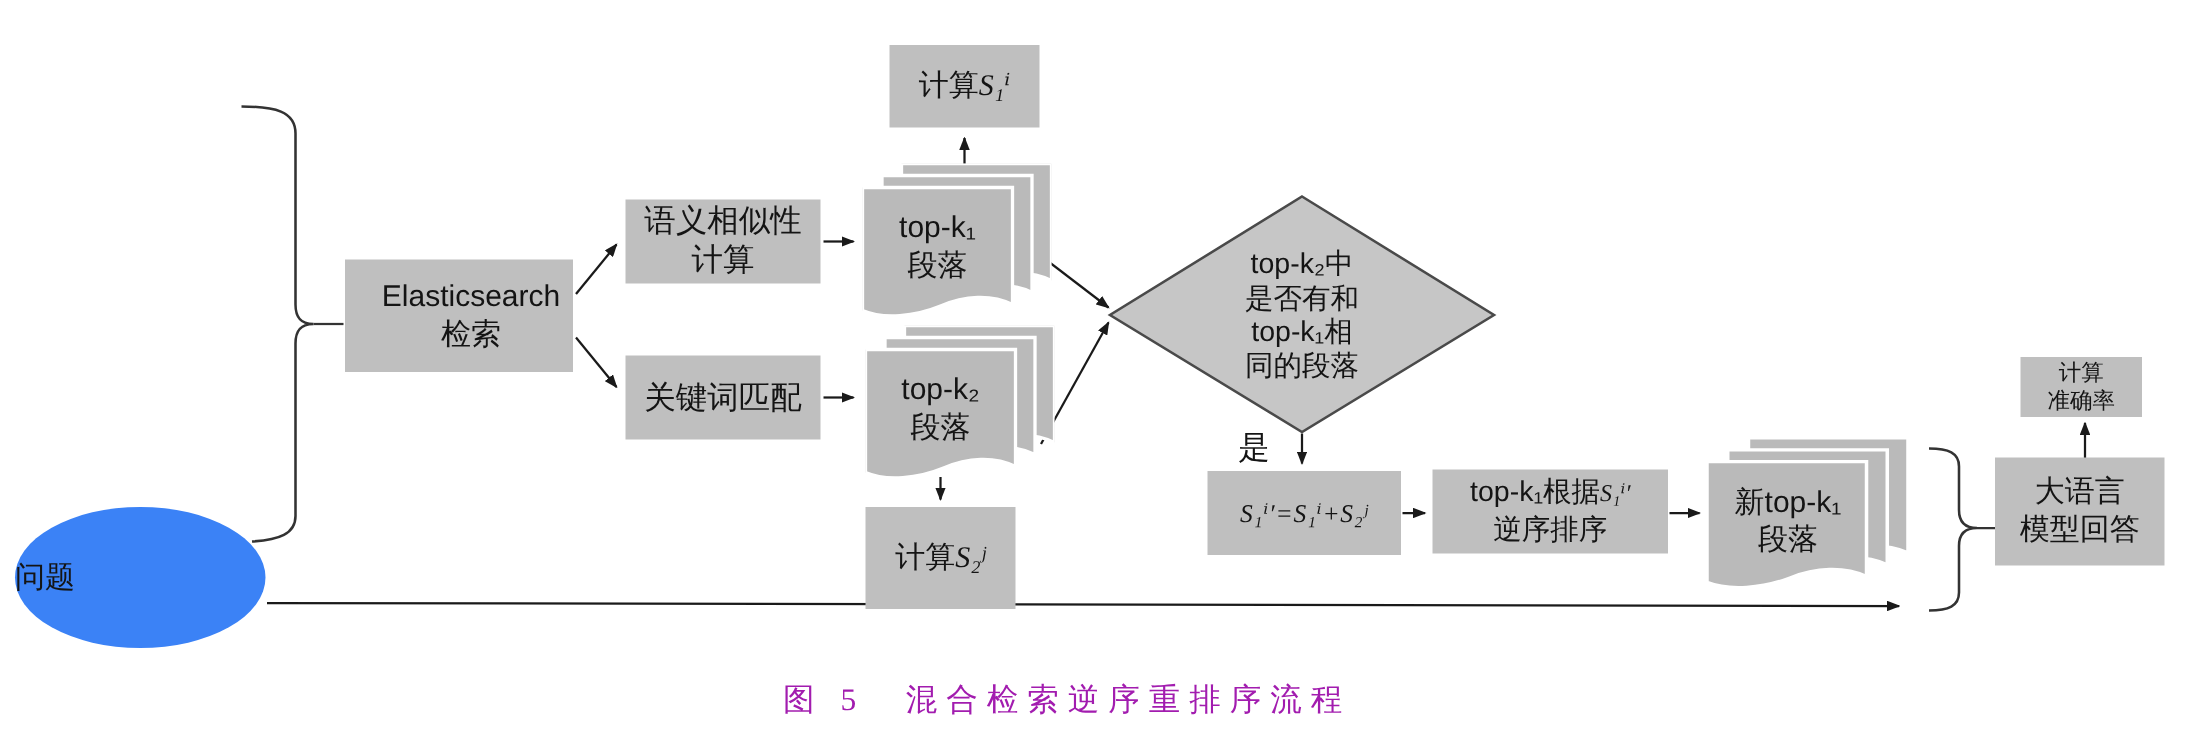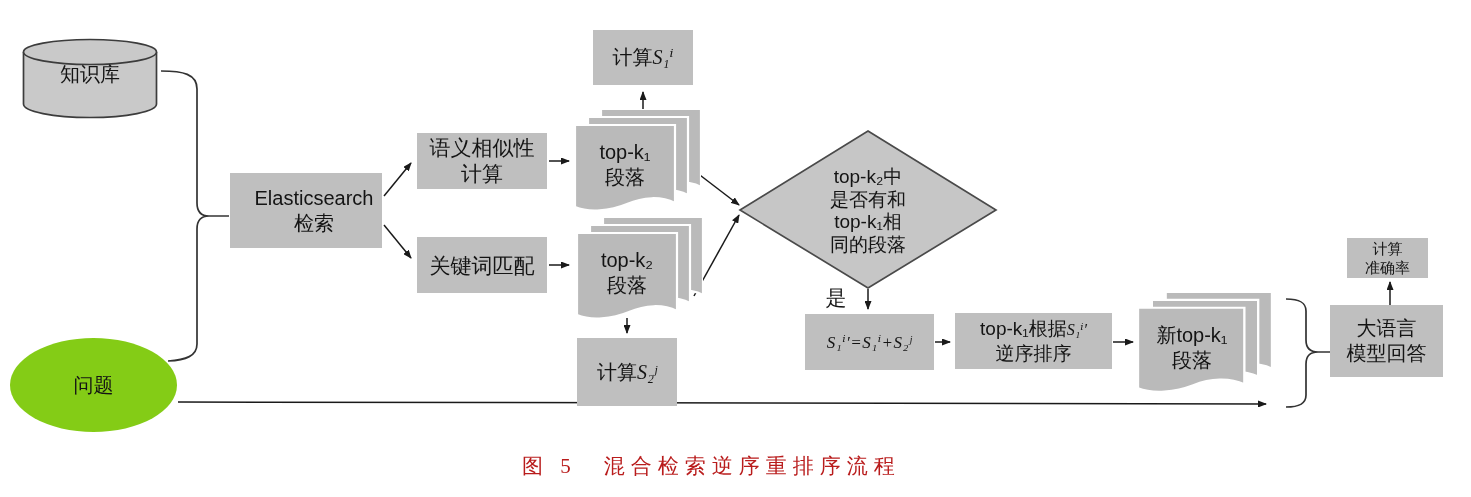--- a/index.html
+++ b/index.html
@@ -15,34 +15,34 @@
   .box {
     background: #bfbfbf;
     display: flex; align-items: center; justify-content: center;
     text-align: center;
   }
   .label {
     white-space: pre-line;
     text-align: center;
     font-size: 20px; line-height: 25px; color: #141414;
   }
-  .ellipse-shape { border-radius: 50%; background: #84cc16; display: flex; align-items: center; justify-content: center; }
+  .ellipse-shape { border-radius: 50%; background: #3b82f6; display: flex; align-items: center; justify-content: flex-start; }
   .cyl-label { position: absolute; left: 0; right: 0; top: 24px; text-align: center; }
   .stack-svg { position: absolute; left: 0; top: 0; }
   .stack-label { position: absolute; display: flex; align-items: center; justify-content: center; }
   .formula { font-family: "Liberation Serif", "DejaVu Serif", "DejaVu Sans", serif; font-style: italic; }
   .diamond-label { position: absolute; left: 806px; top: 166px; width: 124px; font-size: 19px; line-height: 22.5px; }
   .yes-label { position: absolute; left: 818px; top: 284px; width: 36px; font-size: 21px; text-align: center; }
   .sum-label { font-size: 17px; letter-spacing: 0.5px; }
   .resort-label { font-size: 19px; line-height: 24px; white-space: normal; }
   .acc-label { font-size: 15px; line-height: 19px; }
   .caption {
     position: absolute; left: 522px; top: 452px;
     font-family: "Liberation Serif", "DejaVu Serif", serif;
-    font-size: 21px; letter-spacing: 6px; color: #b91c1c; white-space: pre;
+    font-size: 21px; letter-spacing: 6px; color: #a21caf; white-space: pre;
   }
 </style>
 </head>
 <body>
 
 <div class="stage">
 
   <svg class="underlay" width="1471" height="497" viewBox="0 0 1471 497">
     <defs>
       <marker id="ah" markerWidth="9" markerHeight="7" refX="8" refY="3.5" orient="auto" markerUnits="userSpaceOnUse">
@@ -66,27 +66,20 @@
     <line x1="694" y1="296" x2="739" y2="215" stroke="#1a1a1a" stroke-width="1.5" marker-end="url(#ah)"></line>
     <line x1="868" y1="289" x2="868" y2="309" stroke="#1a1a1a" stroke-width="1.5" marker-end="url(#ah)"></line>
     <line x1="935" y1="342" x2="950" y2="342" stroke="#1a1a1a" stroke-width="1.5" marker-end="url(#ah)"></line>
     <line x1="1113" y1="342" x2="1133" y2="342" stroke="#1a1a1a" stroke-width="1.5" marker-end="url(#ah)"></line>
     <line x1="178" y1="402" x2="1266" y2="404" stroke="#1a1a1a" stroke-width="1.5" marker-end="url(#ah)"></line>
     <line x1="1390" y1="316" x2="1390" y2="282" stroke="#1a1a1a" stroke-width="1.5" marker-end="url(#ah)"></line>
 
     <polygon points="868,131 996,210 868,288 740,210" fill="#c6c6c6" stroke="#4a4a4a" stroke-width="1.7"></polygon>
   </svg>
 
-  <div class="node" style="left:22px; top:38px; width:136px; height:82px;">
-    <svg width="136" height="82" viewBox="0 0 136 82" style="position:absolute;left:0;top:0;">
-      <path d="M1.5,14 L1.5,66 A66.5,13.5 0 0 0 134.5,66 L134.5,14" fill="#c9c9c9" stroke="#3c3c3c" stroke-width="1.7"></path>
-      <ellipse cx="68" cy="14" rx="66.5" ry="12.5" fill="#c9c9c9" stroke="#3c3c3c" stroke-width="1.7"></ellipse>
-    </svg>
-    <div class="label cyl-label">知识库</div>
-  </div>
 
   <div class="node ellipse-shape" style="left:10px; top:338px; width:167px; height:94px;">
     <div class="label">问题</div>
   </div>
 
   <div class="node box" style="left:230px; top:173px; width:152px; height:75px;padding-left:16px;">
     <div class="label">Elasticsearch
 检索</div>
   </div>
 

